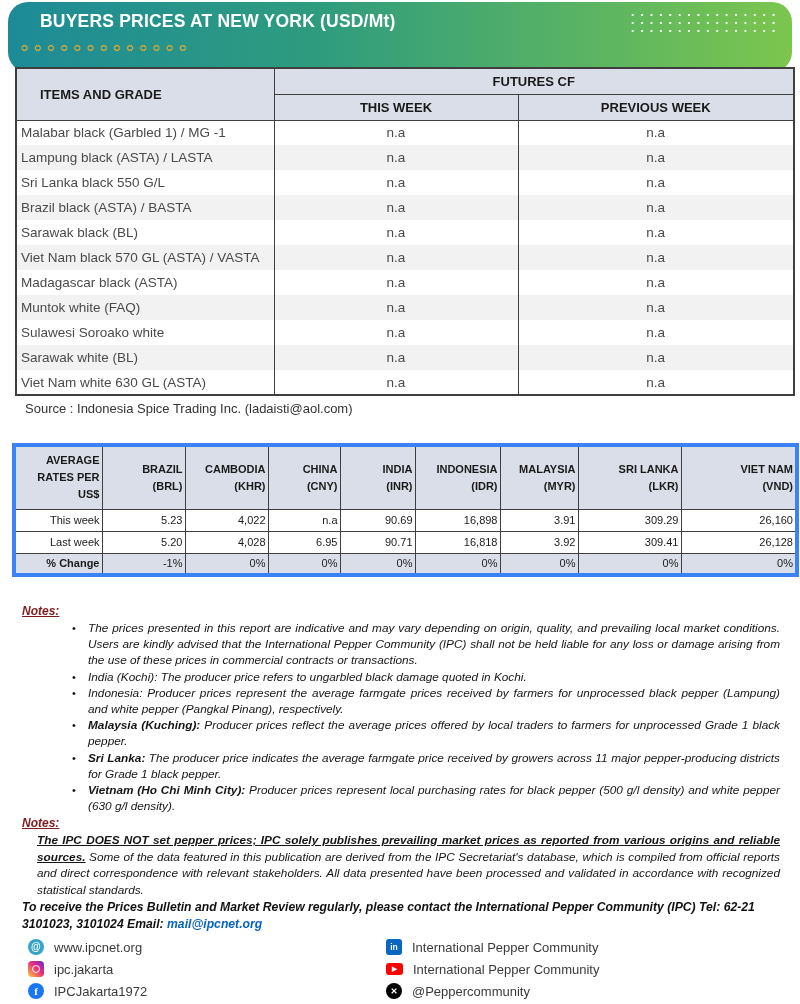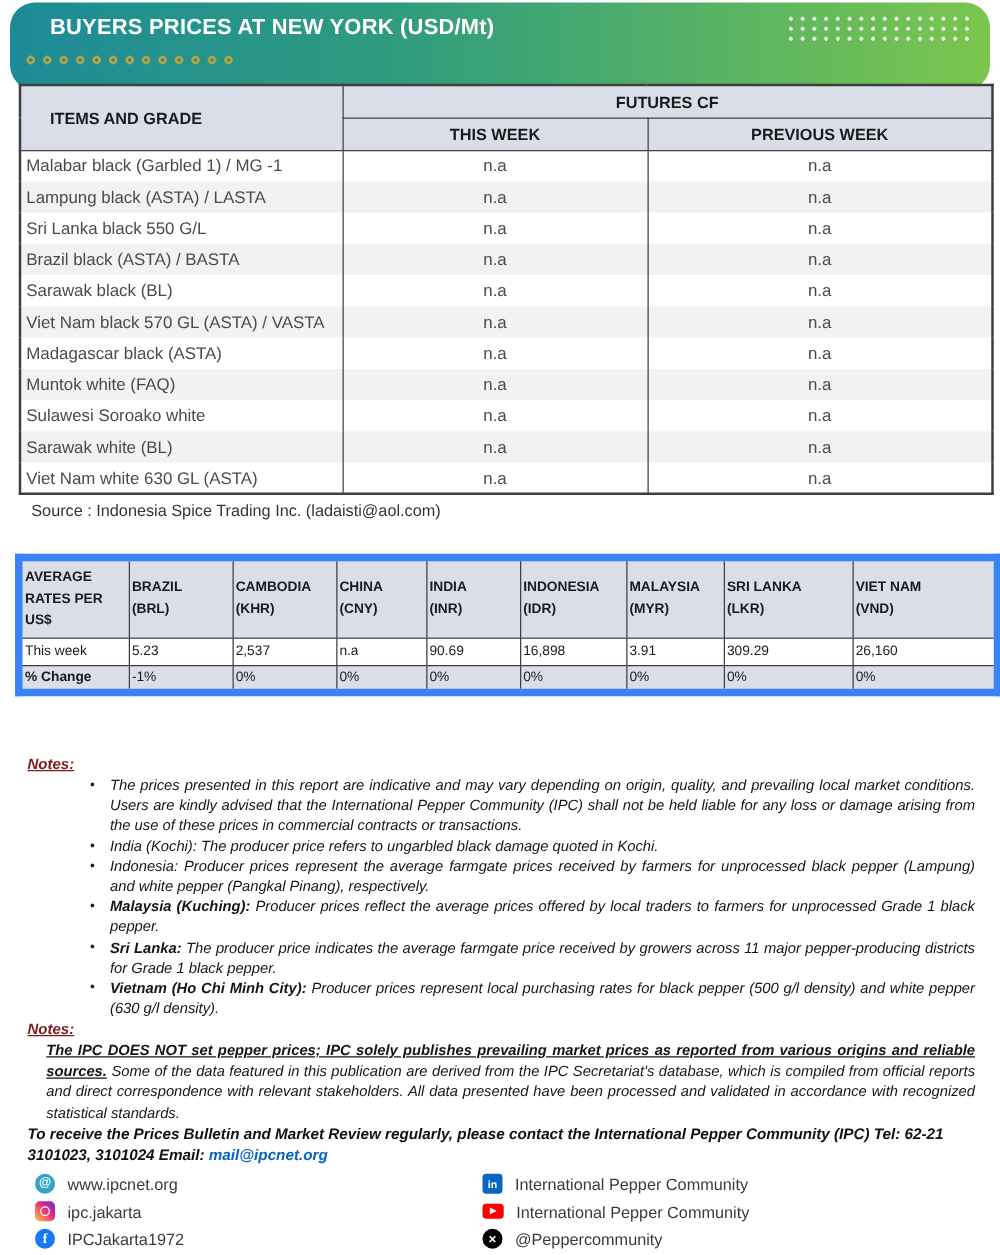--- a/index.html
+++ b/index.html
@@ -67,22 +67,22 @@
   .source {
     position: absolute; left: 25px; top: 401px;
     font-size: 13px; color: #333333;
   }
 
   
   table.rates {
     position: absolute; left: 12px; top: 443px;
     width: 783px;
     border-collapse: collapse; table-layout: fixed;
-    font-size: 11px; color: #1a1a1a; text-align: left;
-    border: 6px solid #3b82f6;
+    font-size: 11px; color: #1a1a1a; text-align: right;
+    border: 4px solid #3b82f6;
   }
   table.rates th {
     background: #d9dee9; font-weight: bold;
     border: 1.4px solid #3f3f3f;
     height: 64px; padding: 0 2px; line-height: 1.55;
   }
   table.rates td {
     border: 1.4px solid #3f3f3f;
     height: 22px; padding: 0 2px;
   }
@@ -284,27 +284,38 @@
         <th>
             <div>VIET NAM</div>
             <div>(VND)</div>
           </th>
       </tr>
     </thead>
     <tbody>
       <tr>
         <td class="rlabel">This week</td>
         <td>5.23</td>
-        <td>2,537</td>
+        <td>4,022</td>
         <td>n.a</td>
         <td>90.69</td>
         <td>16,898</td>
         <td>3.91</td>
         <td>309.29</td>
         <td>26,160</td>
+      </tr>
+      <tr>
+        <td class="rlabel">Last week</td>
+        <td>5.20</td>
+        <td>4,028</td>
+        <td>6.95</td>
+        <td>90.71</td>
+        <td>16,818</td>
+        <td>3.92</td>
+        <td>309.41</td>
+        <td>26,128</td>
       </tr>
       <tr class="change">
         <td class="rlabel">% Change</td>
         <td>-1%</td>
         <td>0%</td>
         <td>0%</td>
         <td>0%</td>
         <td>0%</td>
         <td>0%</td>
         <td>0%</td>

